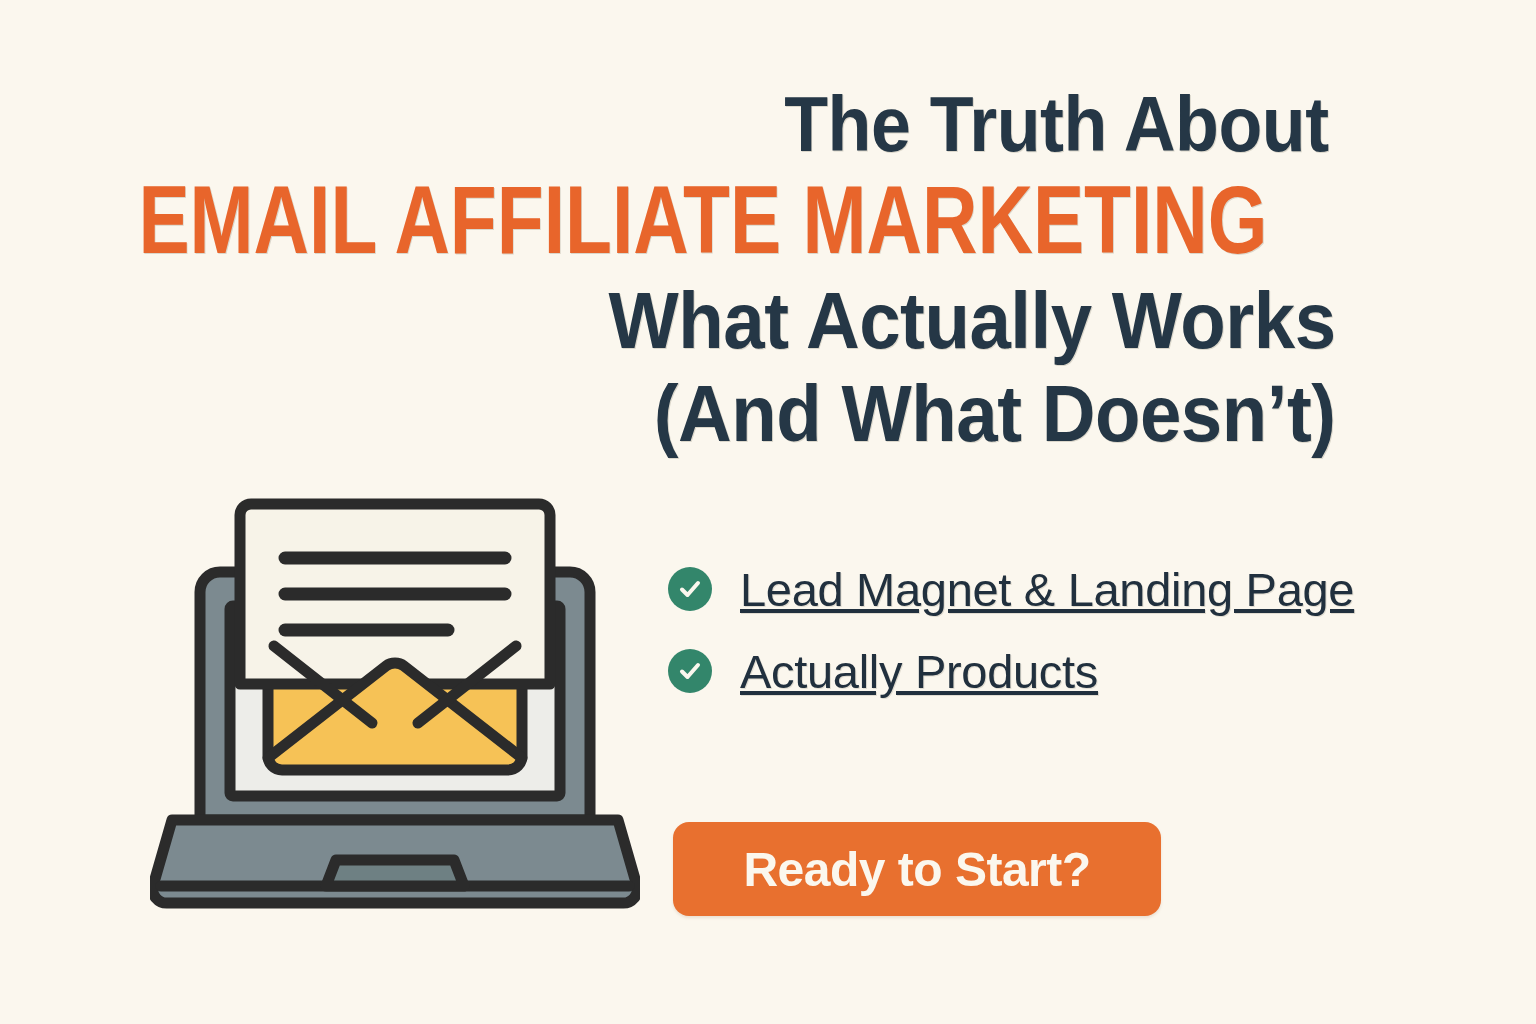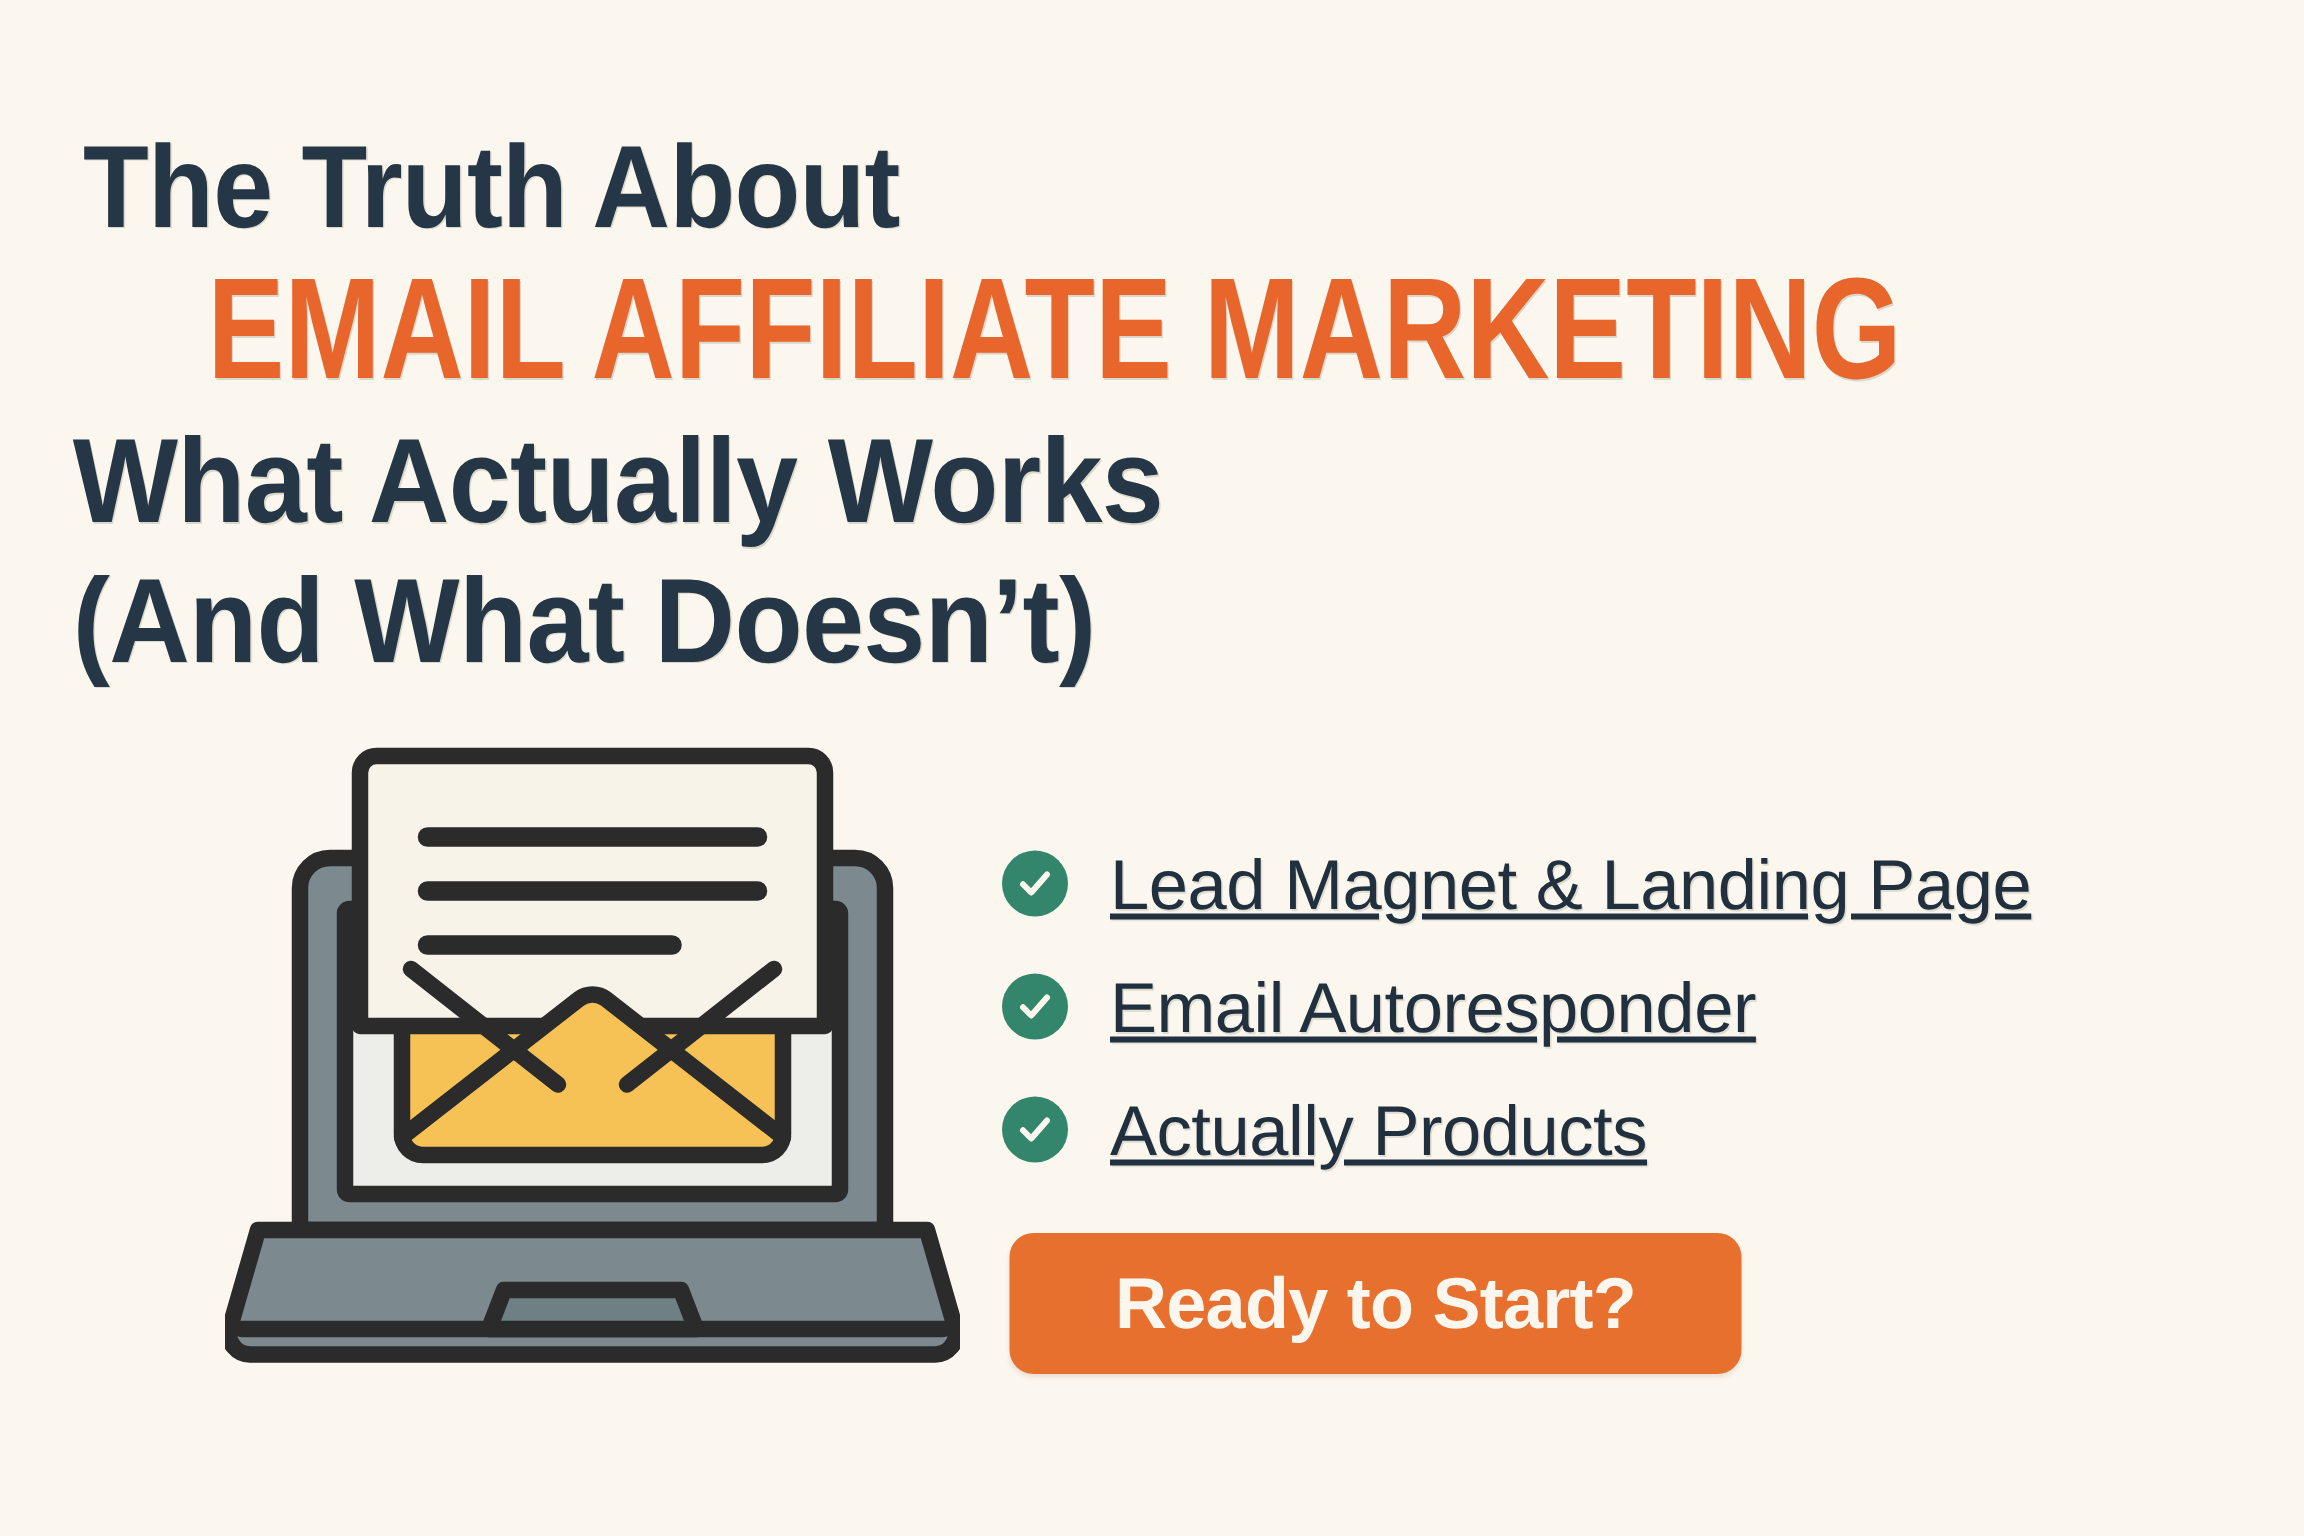--- a/index.html
+++ b/index.html
@@ -20,21 +20,21 @@
     inset: 0;
     background: #FBF7EE;
   }
 
   
   .headline {
     position: absolute;
     top: 80px;
     left: 0;
     width: 1384px;
-    text-align: left;
+    text-align: right;
     user-select: none;
   }
 
   .hl-line {
     display: block;
     color: #253746;
     font-family: "Liberation Sans", sans-serif;
     font-weight: bold;
     letter-spacing: -0.5px;
     text-shadow: 1px 1px 0 rgba(180,175,160,0.45);
@@ -197,28 +197,20 @@
 
       <li class="check-item">
         <span class="check-icon">
           <svg width="26" height="26" viewBox="0 0 26 26">
             <polyline points="5,13.5 10.5,19 21,7" fill="none" stroke="#FBF7EE" stroke-width="4" stroke-linecap="round" stroke-linejoin="round"></polyline>
           </svg>
         </span>
         <span class="check-label">Lead Magnet &amp; Landing Page</span>
       </li>
 
-      <li class="check-item">
-        <span class="check-icon">
-          <svg width="26" height="26" viewBox="0 0 26 26">
-            <polyline points="5,13.5 10.5,19 21,7" fill="none" stroke="#FBF7EE" stroke-width="4" stroke-linecap="round" stroke-linejoin="round"></polyline>
-          </svg>
-        </span>
-        <span class="check-label">Email Autoresponder</span>
-      </li>
 
       <li class="check-item">
         <span class="check-icon">
           <svg width="26" height="26" viewBox="0 0 26 26">
             <polyline points="5,13.5 10.5,19 21,7" fill="none" stroke="#FBF7EE" stroke-width="4" stroke-linecap="round" stroke-linejoin="round"></polyline>
           </svg>
         </span>
         <span class="check-label">Actually Products</span>
       </li>
 

